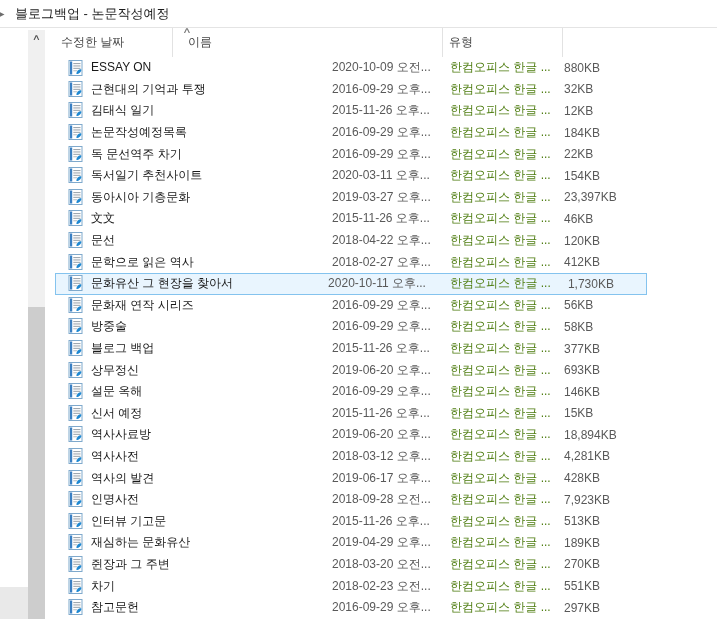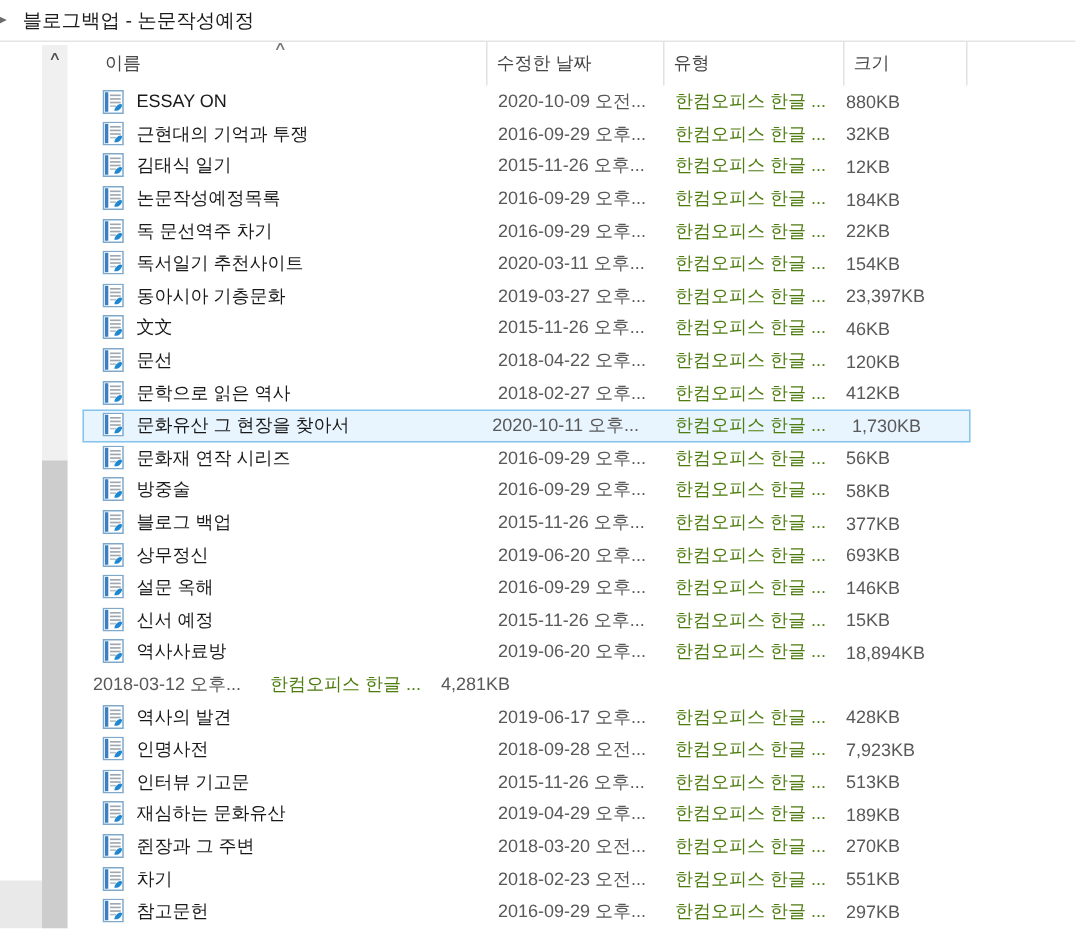--- a/index.html
+++ b/index.html
@@ -96,24 +96,23 @@
     <div class="nav-scrollbar">
       <div class="sb-arrow">∧</div>
       <div class="sb-thumb"></div>
     </div>
     <div class="nav-corner"></div>
 
     <div class="filelist">
 
       <div class="header-row">
         <span class="sort-indicator">∧</span>
+        <div class="hcell hc-date">수정한 날짜</div>
         <div class="hcell hc-name">이름</div>
-        <div class="hcell hc-date">수정한 날짜</div>
         <div class="hcell hc-type">유형</div>
-        <div class="hcell hc-size">크기</div>
       </div>
 
       <div class="rows" id="rows">
   <div class="row">
     <div class="c-name">
       <svg class="file-icon" viewBox="0 0 16 16" xmlns="http://www.w3.org/2000/svg">
         <rect x="1" y="0.5" width="13" height="15" fill="#ffffff" stroke="#7fa9cc"></rect>
         <rect x="2" y="1.5" width="2.2" height="13" fill="#3a7fc2"></rect>
         <rect x="5.3" y="3" width="7.2" height="1.1" fill="#9fa8b0"></rect>
         <rect x="5.3" y="5.4" width="7.2" height="1.1" fill="#9fa8b0"></rect>
@@ -428,20 +427,32 @@
         <path d="M8.2 13.8 C8.6 11.6 10.2 9.6 12.2 9.3 C13 9.2 13.6 9.7 13.3 10.6 C12.9 11.9 11.6 13.4 9.9 13.9 Z" fill="#1e88d2"></path>
       </svg>
       <span>역사사료방</span>
     </div>
     <div class="c-date">2019-06-20 오후...</div>
     <div class="c-type">한컴오피스 한글 ...</div>
     <div class="c-size">18,894KB</div>
   </div>
 
   <div class="row">
+    <div class="c-name">
+      <svg class="file-icon" viewBox="0 0 16 16" xmlns="http://www.w3.org/2000/svg">
+        <rect x="1" y="0.5" width="13" height="15" fill="#ffffff" stroke="#7fa9cc"></rect>
+        <rect x="2" y="1.5" width="2.2" height="13" fill="#3a7fc2"></rect>
+        <rect x="5.3" y="3" width="7.2" height="1.1" fill="#9fa8b0"></rect>
+        <rect x="5.3" y="5.4" width="7.2" height="1.1" fill="#9fa8b0"></rect>
+        <rect x="5.3" y="7.8" width="7.2" height="1.1" fill="#9fa8b0"></rect>
+        <rect x="5.3" y="10.2" width="4" height="1.1" fill="#b9c0c6"></rect>
+        <path d="M8.2 13.8 C8.6 11.6 10.2 9.6 12.2 9.3 C13 9.2 13.6 9.7 13.3 10.6 C12.9 11.9 11.6 13.4 9.9 13.9 Z" fill="#1e88d2"></path>
+      </svg>
+      <span>역사사전</span>
+    </div>
     <div class="c-date">2018-03-12 오후...</div>
     <div class="c-type">한컴오피스 한글 ...</div>
     <div class="c-size">4,281KB</div>
   </div>
 
   <div class="row">
     <div class="c-name">
       <svg class="file-icon" viewBox="0 0 16 16" xmlns="http://www.w3.org/2000/svg">
         <rect x="1" y="0.5" width="13" height="15" fill="#ffffff" stroke="#7fa9cc"></rect>
         <rect x="2" y="1.5" width="2.2" height="13" fill="#3a7fc2"></rect>

